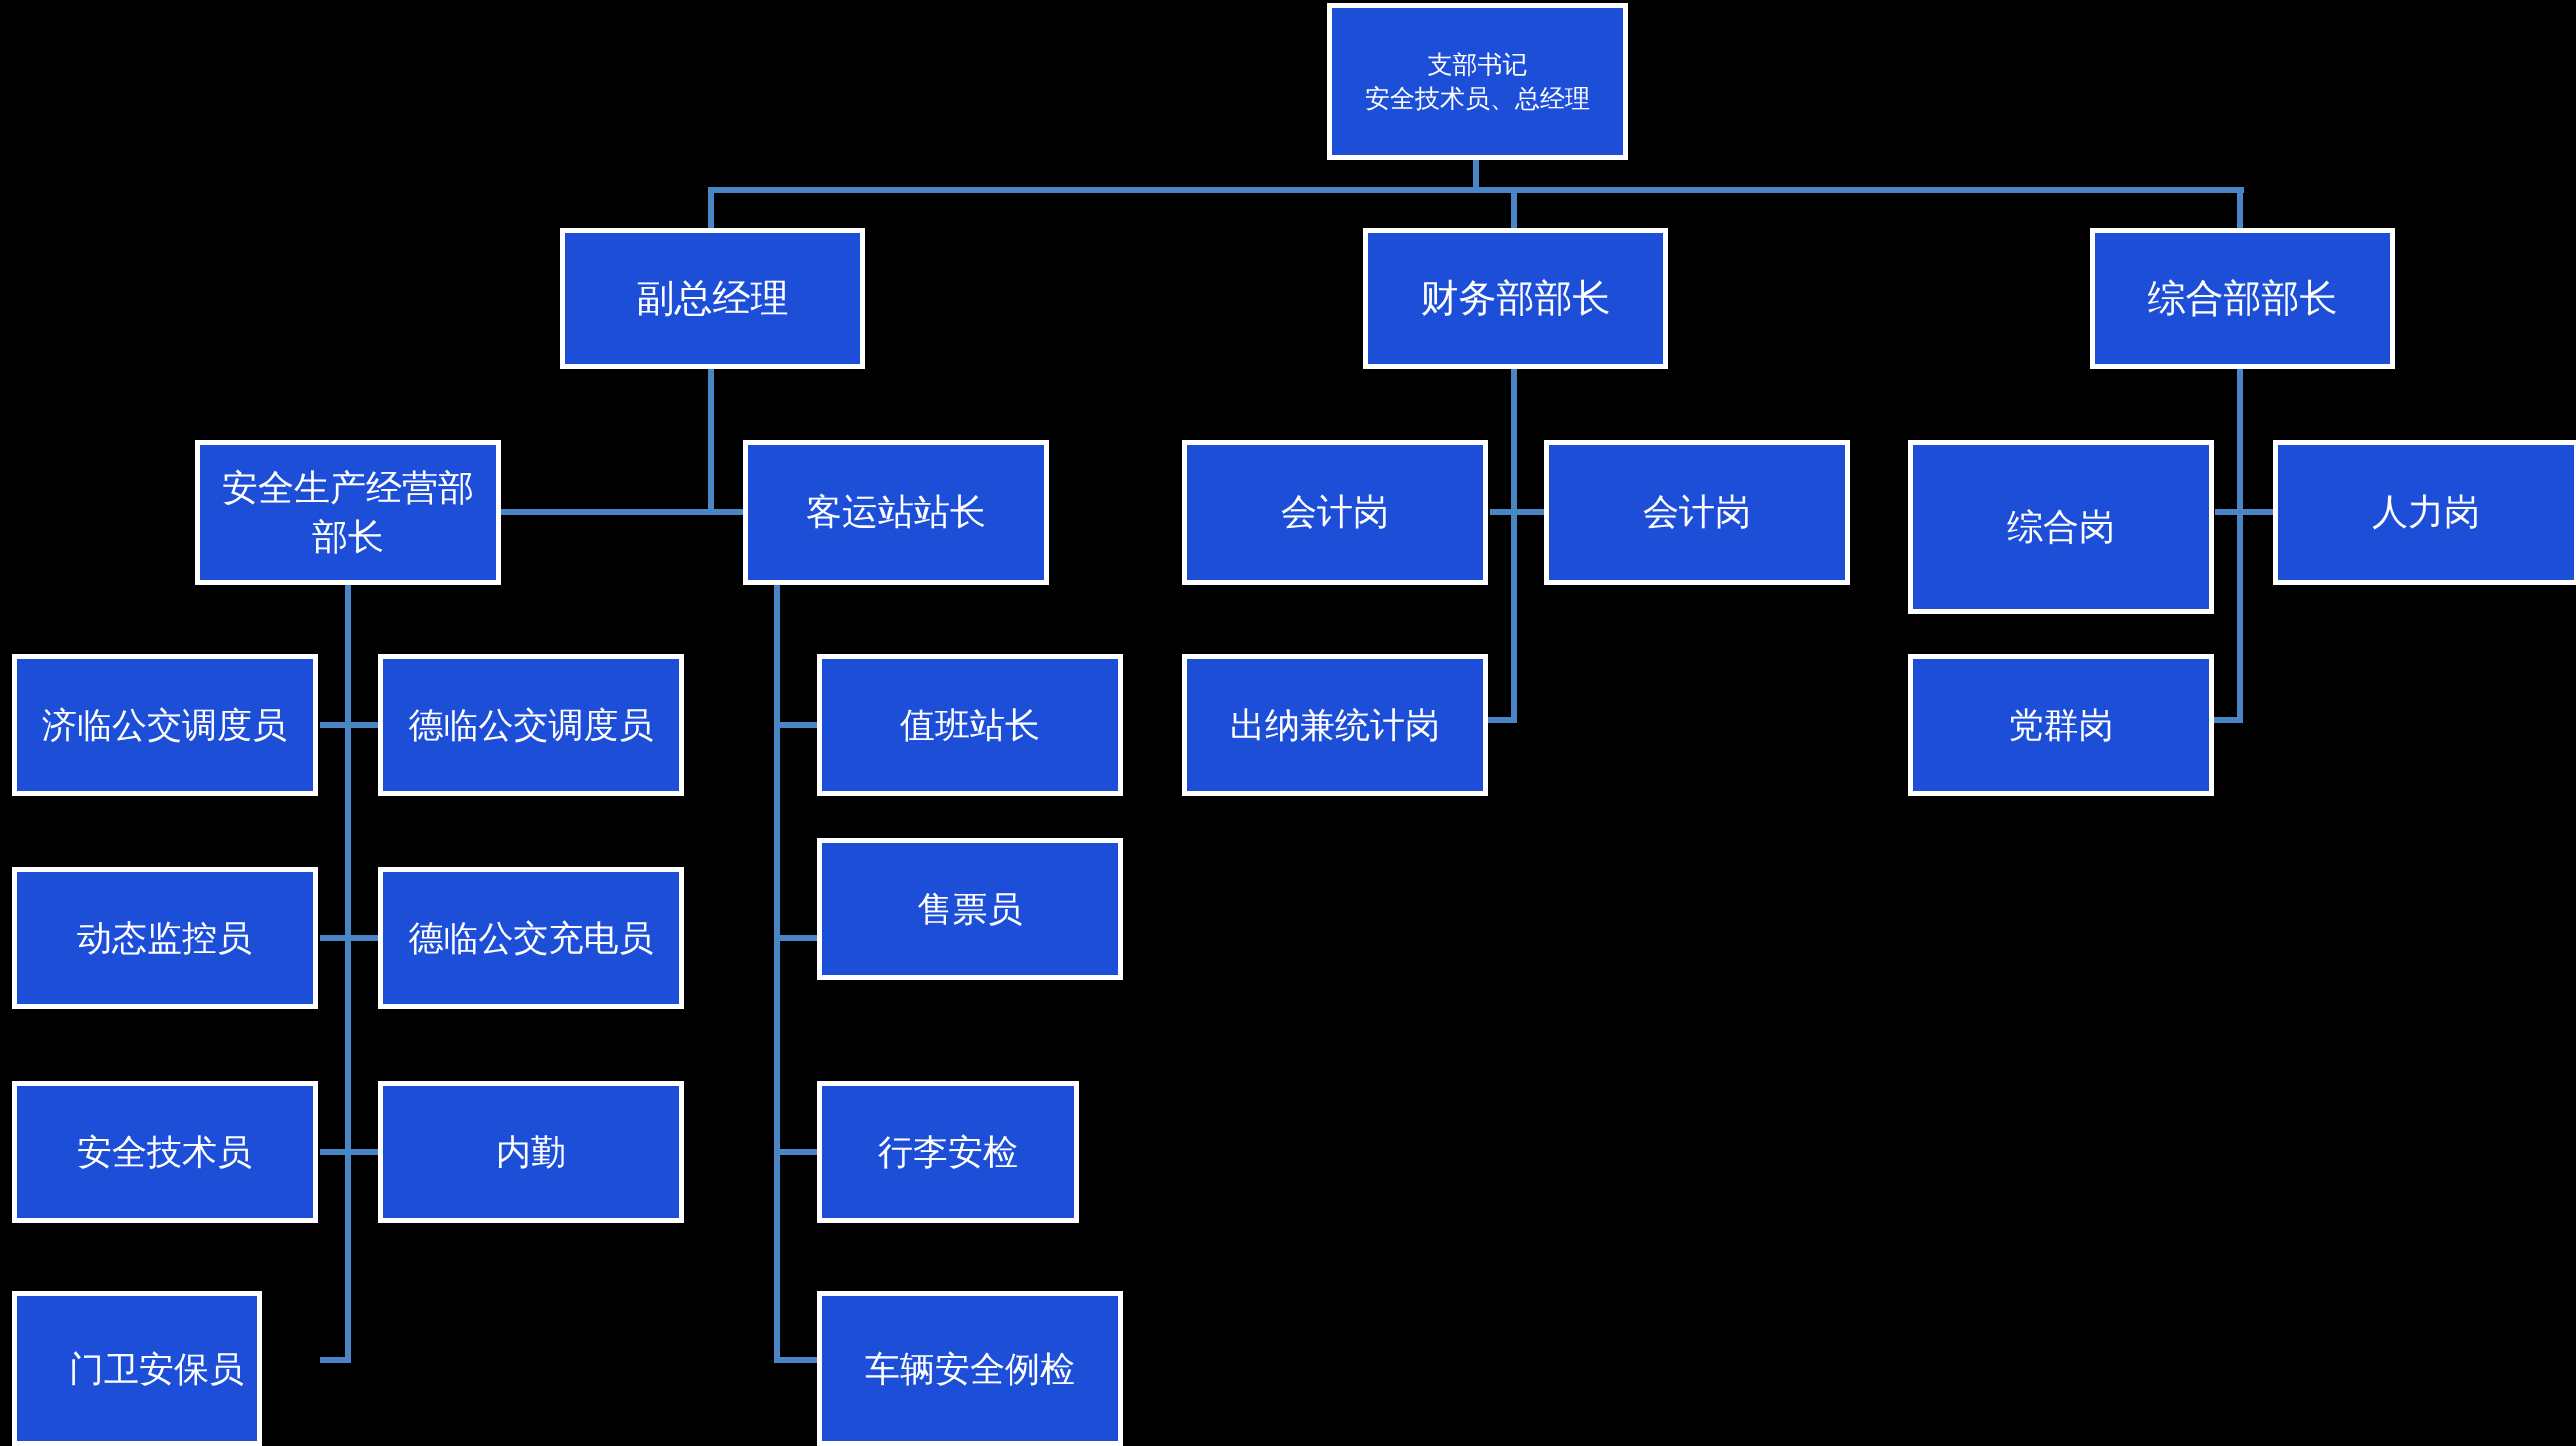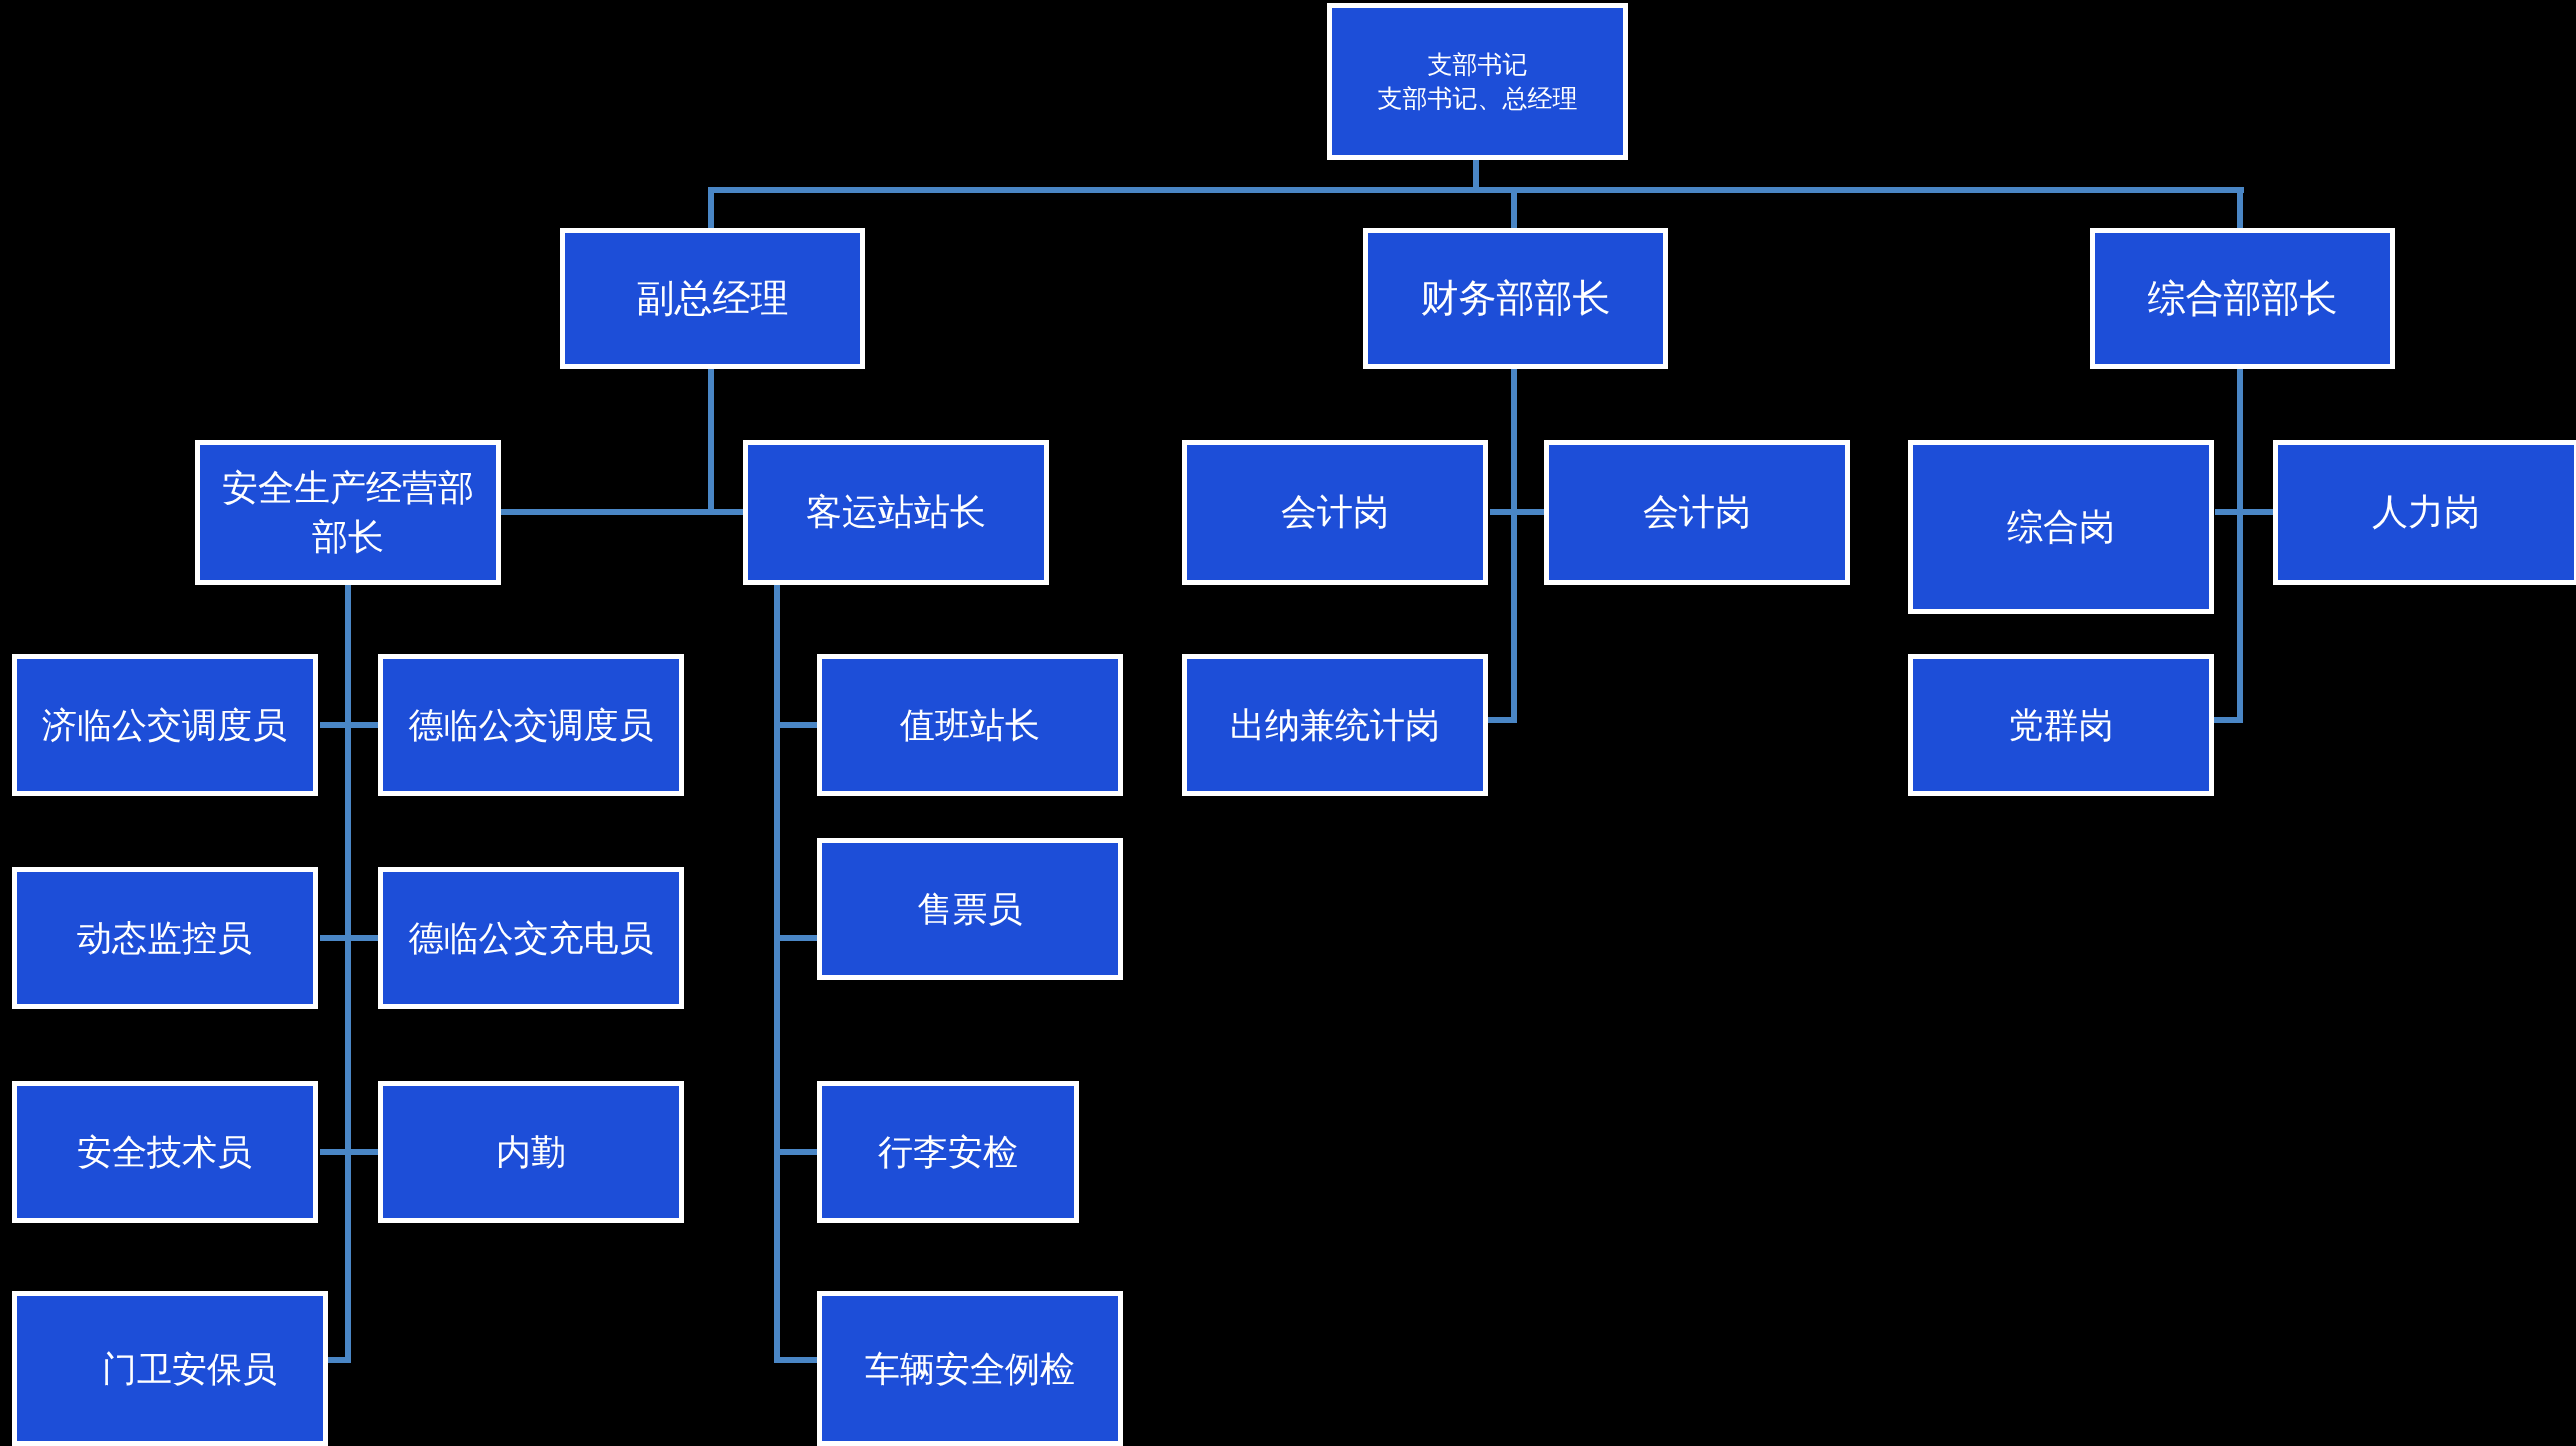--- a/index.html
+++ b/index.html
@@ -76,21 +76,21 @@
 
   <div class="conn" style="left:774px; top:584px; width:5.8px; height:778px;"></div>
   <div class="conn" style="left:774px; top:722px; width:43px; height:5.8px;"></div>
   <div class="conn" style="left:774px; top:935px; width:43px; height:5.8px;"></div>
   <div class="conn" style="left:774px; top:1149px; width:43px; height:5.8px;"></div>
   <div class="conn" style="left:774px; top:1357px; width:43px; height:5.8px;"></div>
 
   <div class="node t-root" style="left:1327px; top:3.3px; width:301px; height:157px;">
     <span class="label">
       <span>支部书记</span><br>
-      <span>支部书记、总经理</span>
+      <span>安全技术员、总经理</span>
     </span>
   </div>
 
   <div class="node t-lvl2" style="left:560px; top:228px; width:305px; height:141px;">
     <span class="label">副总经理</span>
   </div>
 
   <div class="node t-lvl2" style="left:1363px; top:228px; width:305px; height:141px;">
     <span class="label">财务部部长</span>
   </div>
@@ -160,21 +160,21 @@
   </div>
 
   <div class="node t-lvl4" style="left:378px; top:1081px; width:306px; height:142px;">
     <span class="label">内勤</span>
   </div>
 
   <div class="node t-lvl4" style="left:817px; top:1081px; width:262px; height:142px;">
     <span class="label">行李安检</span>
   </div>
 
-  <div class="node t-lvl4" style="left:11.6px; top:1291px; width:316px; height:155px;padding-left:48px;">
+  <div class="node t-lvl4" style="left:11.6px; top:1291px; width:250px; height:155px;padding-left:48px;">
     <span class="label">门卫安保员</span>
   </div>
 
   <div class="node t-lvl4" style="left:817px; top:1291px; width:306px; height:155px;">
     <span class="label">车辆安全例检</span>
   </div>
 
 </div>
 
 

